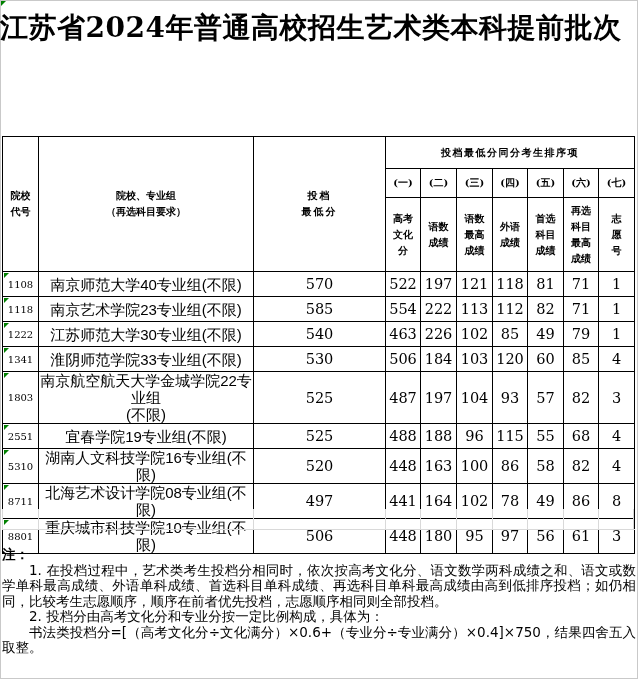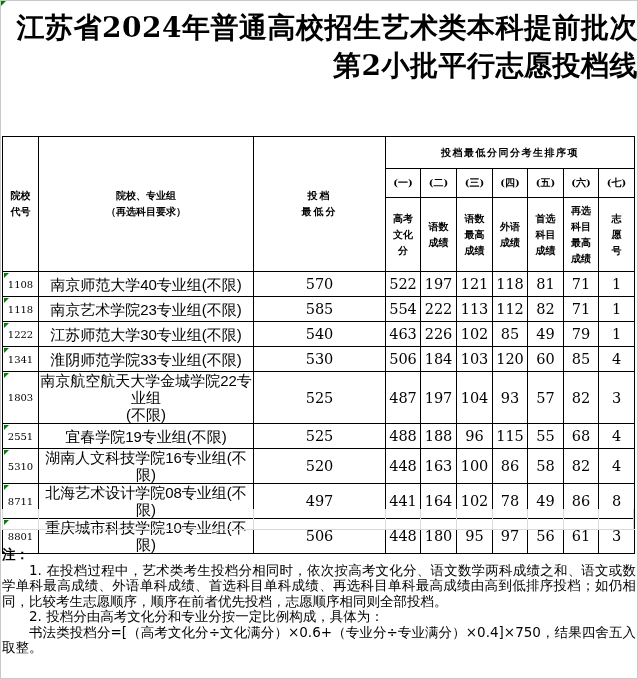--- a/index.html
+++ b/index.html
@@ -16,21 +16,21 @@
   .tri{
     position:absolute;top:1px;left:1px;
     width:0;height:0;
     border-top:5px solid var(--error-triangle,#008000);
     border-right:5px solid transparent;
   }
   #corner-tri{top:1px;left:1px;}
   
   #title{
     position:absolute;top:9px;left:0;width:638px;
-    text-align:right;font-weight:bold;
+    text-align:left;font-weight:bold;
     font-size:28px;line-height:38px;
     letter-spacing:0.5px;
   }
   
   #score-table{
     position:absolute;left:2px;top:136px;
     width:633px;
     border-collapse:collapse;table-layout:fixed;
   }
   #score-table th,#score-table td{
@@ -84,21 +84,20 @@
 </style>
 </head>
 <body>
 
 <div id="page">
 
   <span class="tri" id="corner-tri"></span>
 
   <div id="title">
     <div>江苏省2024年普通高校招生艺术类本科提前批次</div>
-    <div>第2小批平行志愿投档线</div>
   </div>
 
   <table id="score-table">
     <colgroup>
       <col style="width:36px">
         <col style="width:215px">
         <col style="width:132px">
       <col style="width:35px">
         <col style="width:36px">
         <col style="width:36px">

